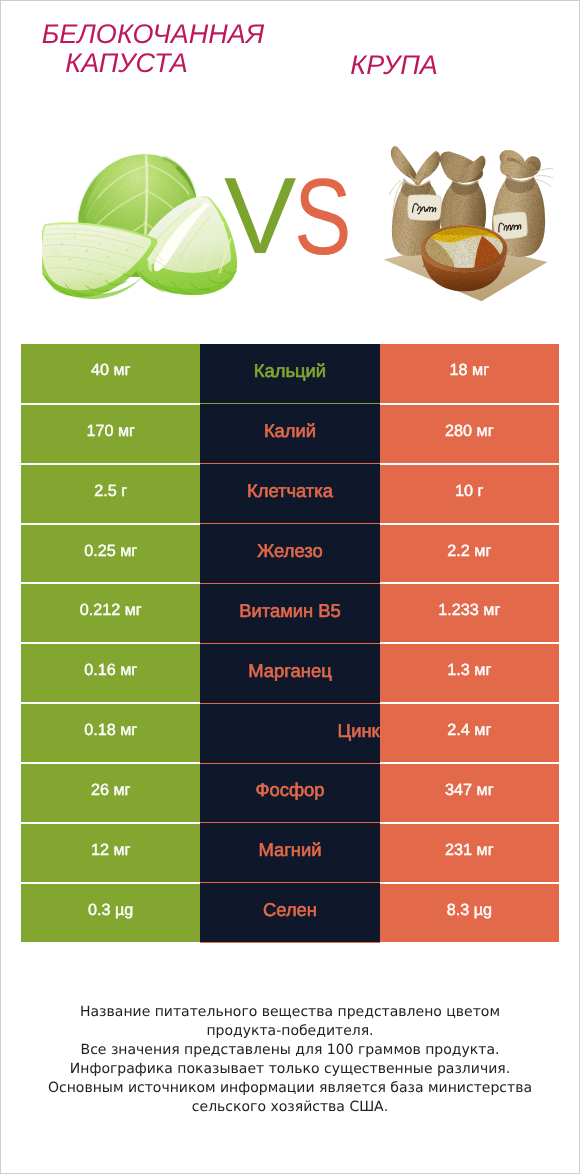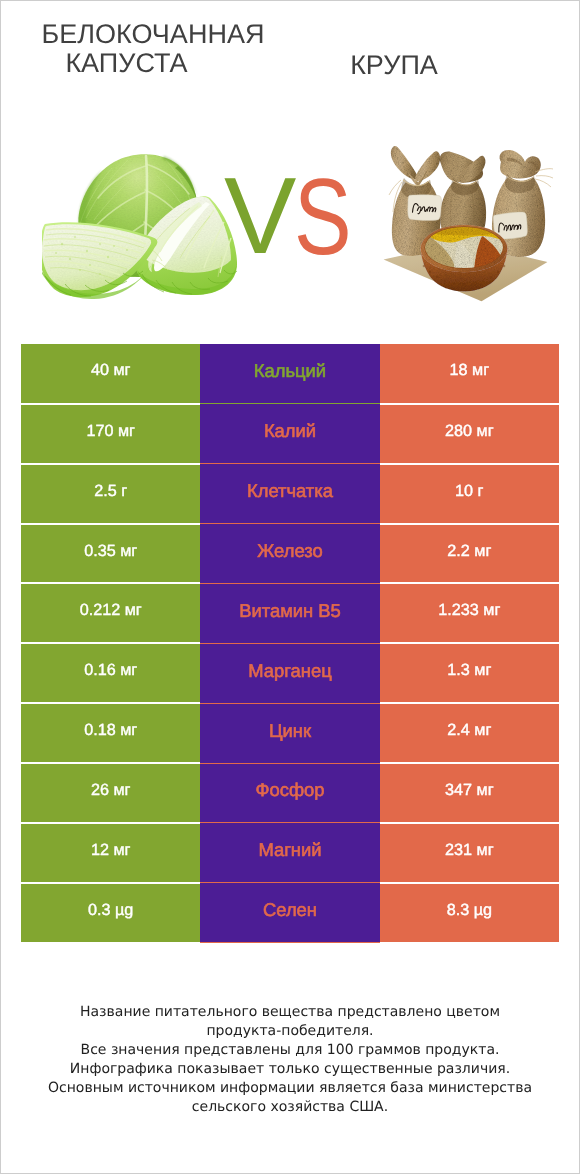--- a/index.html
+++ b/index.html
@@ -1,41 +1,41 @@
 <!DOCTYPE html>
 <html><head>
 <meta charset="utf-8">
 <style>
   html,body{margin:0;padding:0;}
   body{width:580px;height:1174px;background:#fff;font-family:"Liberation Sans",sans-serif;-webkit-font-smoothing:antialiased;text-rendering:geometricPrecision;}
   .page{position:relative;width:580px;height:1174px;overflow:hidden;background:#fff;}
   .page{will-change:transform;transform:translateZ(0);}
   .pageborder{position:absolute;left:0;top:0;width:580px;height:1174px;box-sizing:border-box;border:1px solid #cdcdcd;pointer-events:none;}
   .hdr{position:absolute;left:0;top:0;width:580px;height:300px;}
-  .ttl{position:absolute;font-size:27px;line-height:29.4px;color:#404040;text-transform:uppercase;white-space:nowrap;}
+  .ttl{position:absolute;font-size:27px;line-height:29.4px;color:#be185d;text-transform:uppercase;white-space:nowrap;font-style:italic;}
   .ttl span{display:block;}
   .ttlL{left:0;top:20px;width:580px;}
   .ttlL .t1{text-align:center;transform:translateX(-137px);}
   .ttlL .t2{text-align:center;transform:translateX(-163.5px);}
   .ttlR{left:0;top:51px;width:460px;text-align:center;}
   .ttlR .t1{transform:translateX(164px);}
   .imgL{position:absolute;left:42px;top:154px;width:196px;height:148px;}
   .imgR{position:absolute;left:383px;top:142px;width:170px;height:160px;}
   .vs{position:absolute;left:0;top:0;width:580px;height:300px;}
   .vs span{position:absolute;font-size:108.5px;line-height:108.5px;font-weight:400;}
   .vs .v{color:#7ba32e;left:224px;top:162px;}
   .vs .s{color:#e1674a;left:294px;top:163px;transform:scaleX(0.795);transform-origin:0 0;}
   table.cmp{position:absolute;left:21px;top:344px;width:538px;border-collapse:collapse;table-layout:fixed;}
   table.cmp tr{height:59.86px;}
   table.cmp td{height:59.86px;box-sizing:border-box;padding:0 0 5px 0;text-align:center;vertical-align:middle;font-size:16.2px;font-weight:400;letter-spacing:0;}
   table.cmp td.l span,table.cmp td.r span{-webkit-text-stroke:0.42px #fff;}
   table.cmp td.m span{-webkit-text-stroke:0.62px currentColor;}
   table.cmp td.l{background:#82a630;color:#fff;border-bottom:2px solid #fff;margin-left:13px;}
   table.cmp td.r{background:#e2694a;color:#fff;border-bottom:2px solid #fff;margin-top:44px;}
-  table.cmp td.m{background:#4c1d95;font-size:18.4px;border-bottom:1px solid;}
+  table.cmp td.m{background:#0f172a;font-size:18.4px;border-bottom:1px solid;}
   table.cmp td span{display:inline-block;opacity:0.999;}
   .foot{position:absolute;left:0;top:1003px;width:580px;text-align:center;font-family:"DejaVu Sans",sans-serif;font-size:14px;line-height:19.04px;color:#212121;}
 </style>
 </head>
 <body>
 
 <div class="page">
   <div class="pageborder"></div>
   <div class="hdr">
     <div class="ttl ttlL">
@@ -393,37 +393,37 @@
           <td class="l"><span>170 мг</span></td>
           <td class="m" style="color: rgb(226, 105, 74); border-bottom-color: rgb(226, 105, 74);"><span style="-webkit-text-stroke-color: rgb(226, 105, 74);">Калий</span></td>
           <td class="r"><span>280 мг</span></td>
         </tr>
         <tr>
           <td class="l"><span>2.5 г</span></td>
           <td class="m" style="color: rgb(226, 105, 74); border-bottom-color: rgb(226, 105, 74);"><span style="-webkit-text-stroke-color: rgb(226, 105, 74);">Клетчатка</span></td>
           <td class="r"><span>10 г</span></td>
         </tr>
         <tr>
-          <td class="l"><span>0.35 мг</span></td>
+          <td class="l"><span>0.25 мг</span></td>
           <td class="m" style="color: rgb(226, 105, 74); border-bottom-color: rgb(226, 105, 74);"><span style="-webkit-text-stroke-color: rgb(226, 105, 74);">Железо</span></td>
           <td class="r"><span>2.2 мг</span></td>
         </tr>
         <tr>
           <td class="l"><span>0.212 мг</span></td>
           <td class="m" style="color: rgb(226, 105, 74); border-bottom-color: rgb(226, 105, 74);"><span style="-webkit-text-stroke-color: rgb(226, 105, 74);">Витамин B5</span></td>
           <td class="r"><span>1.233 мг</span></td>
         </tr>
         <tr>
           <td class="l"><span>0.16 мг</span></td>
           <td class="m" style="color: rgb(226, 105, 74); border-bottom-color: rgb(226, 105, 74);"><span style="-webkit-text-stroke-color: rgb(226, 105, 74);">Марганец</span></td>
           <td class="r"><span>1.3 мг</span></td>
         </tr>
         <tr>
           <td class="l"><span>0.18 мг</span></td>
-          <td class="m" style="color: rgb(226, 105, 74); border-bottom-color: rgb(226, 105, 74);"><span style="-webkit-text-stroke-color: rgb(226, 105, 74);">Цинк</span></td>
+          <td class="m" style="color: rgb(226, 105, 74); border-bottom-color: rgb(226, 105, 74); text-align: right;"><span style="-webkit-text-stroke-color: rgb(226, 105, 74);">Цинк</span></td>
           <td class="r"><span>2.4 мг</span></td>
         </tr>
         <tr>
           <td class="l"><span>26 мг</span></td>
           <td class="m" style="color: rgb(226, 105, 74); border-bottom-color: rgb(226, 105, 74);"><span style="-webkit-text-stroke-color: rgb(226, 105, 74);">Фосфор</span></td>
           <td class="r"><span>347 мг</span></td>
         </tr>
         <tr>
           <td class="l"><span>12 мг</span></td>
           <td class="m" style="color: rgb(226, 105, 74); border-bottom-color: rgb(226, 105, 74); margin-left: 48px;"><span style="-webkit-text-stroke-color: rgb(226, 105, 74);">Магний</span></td>

